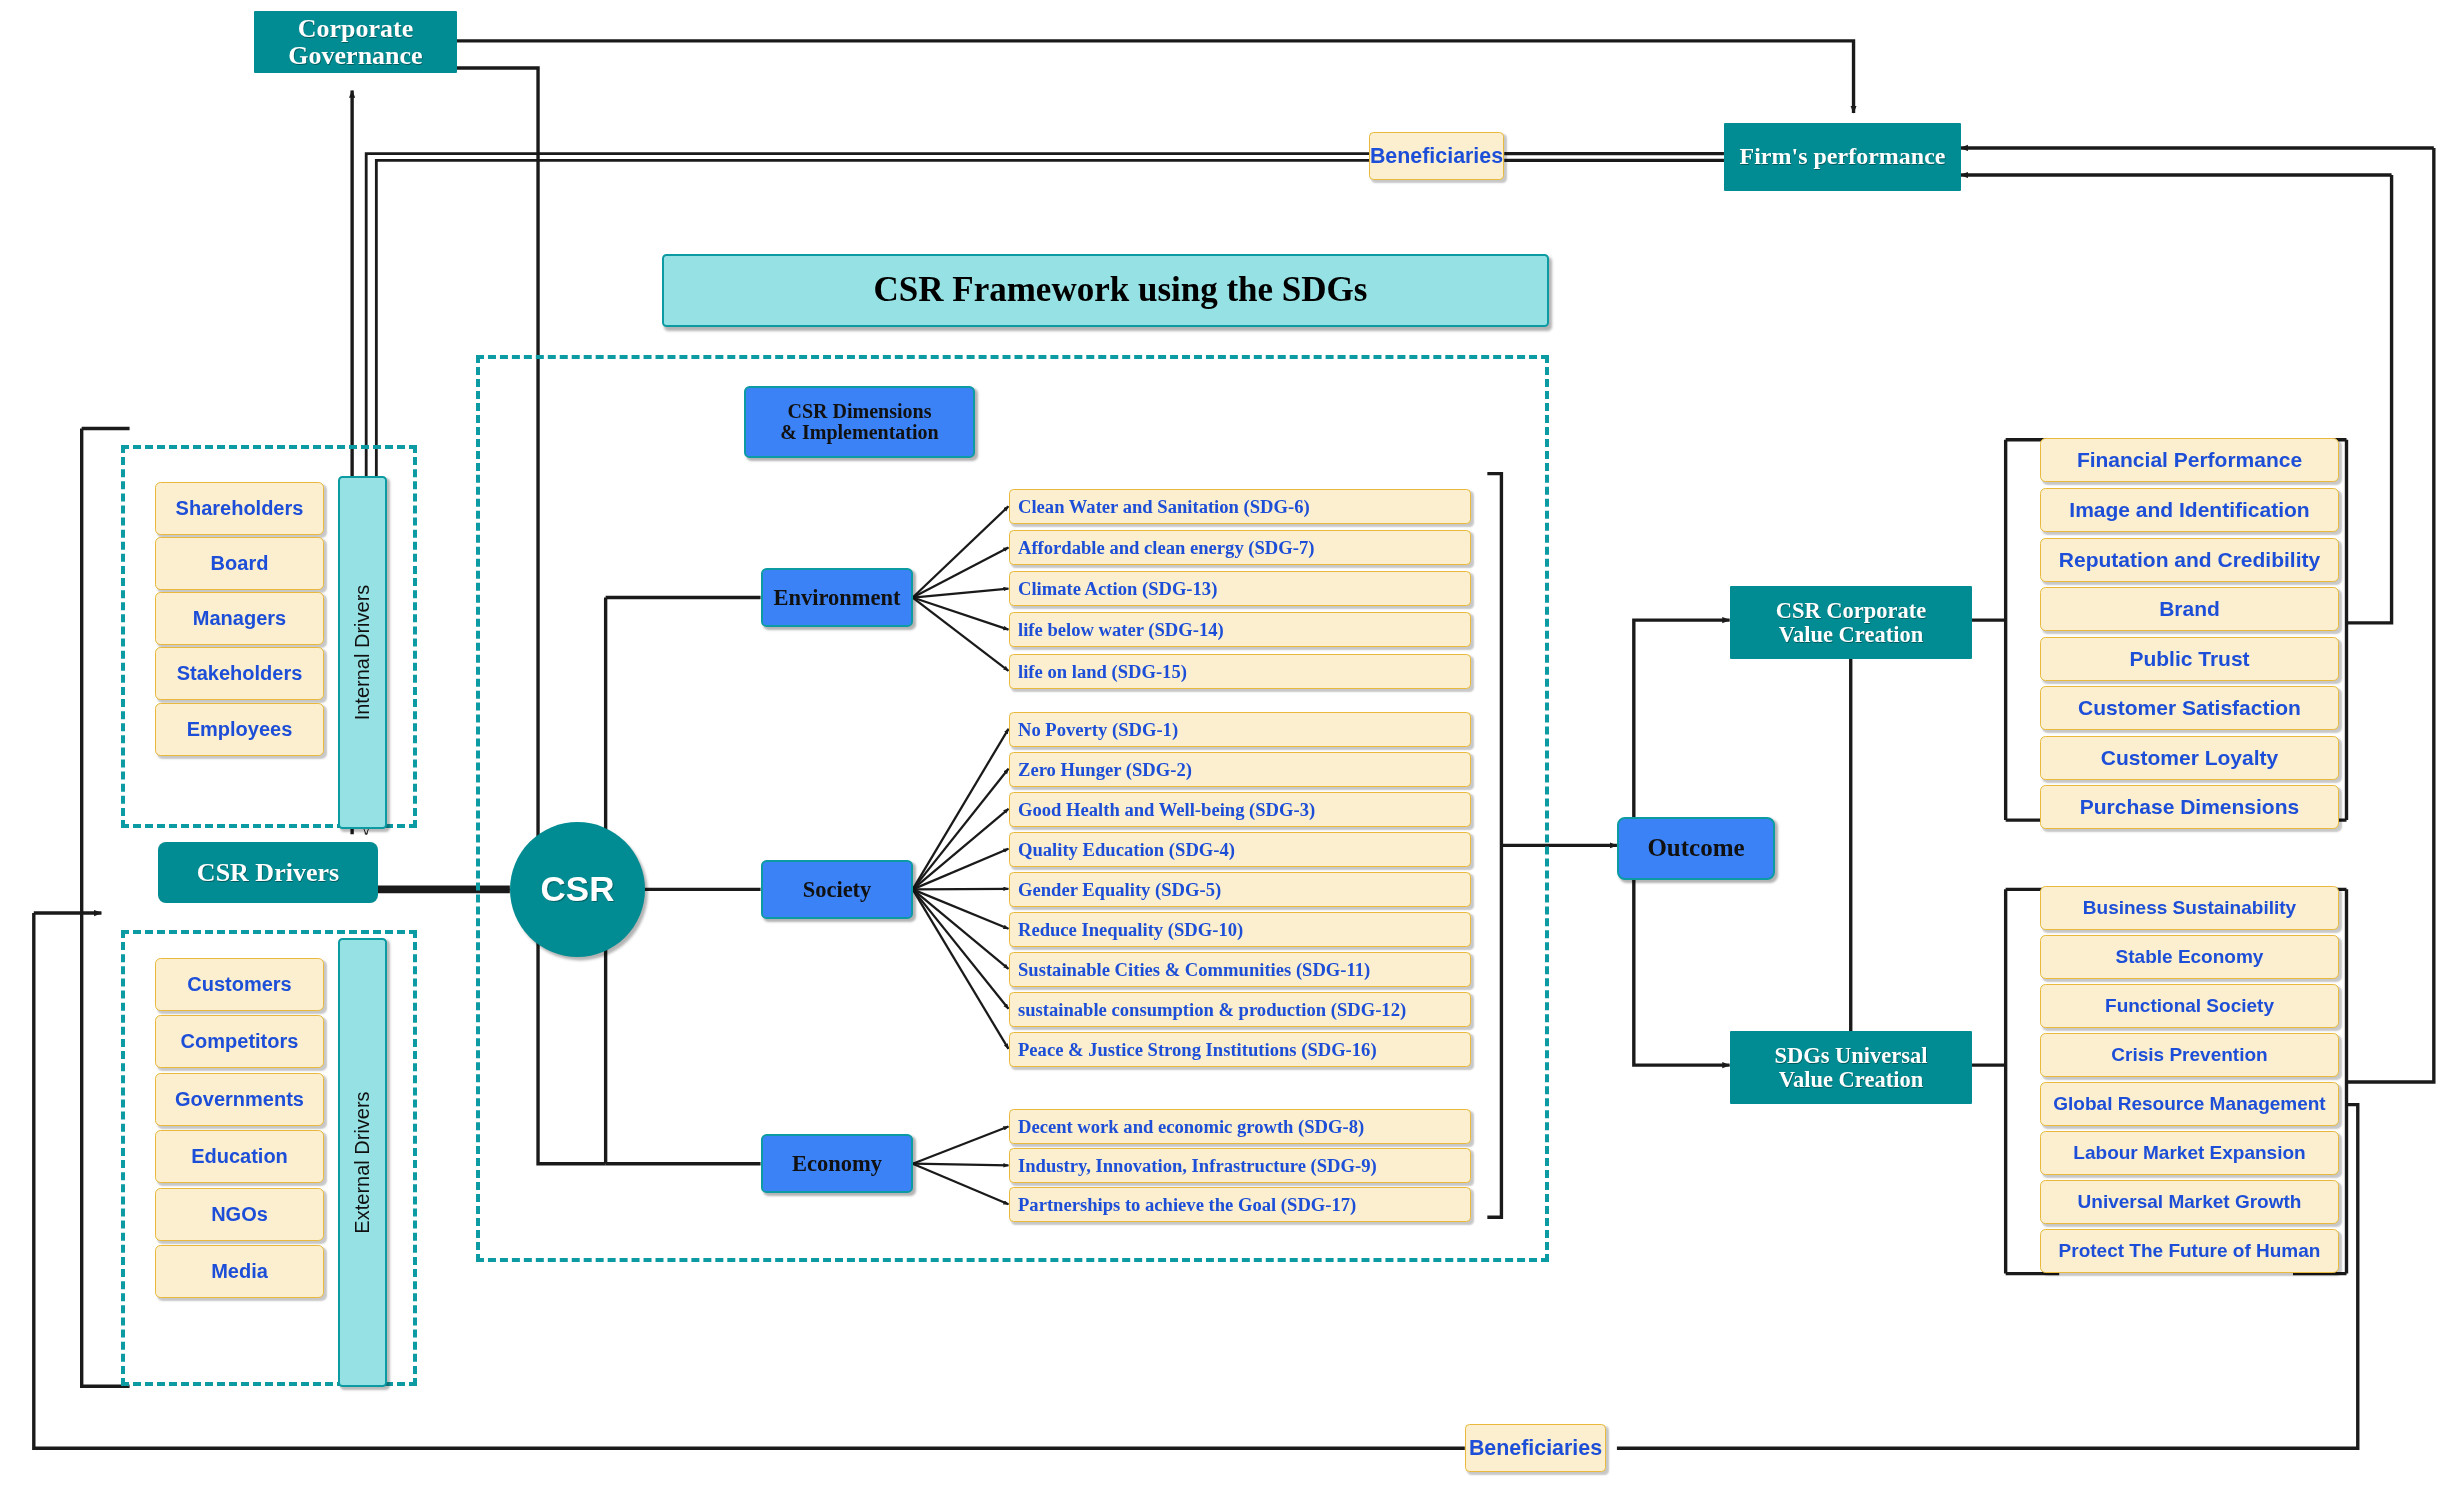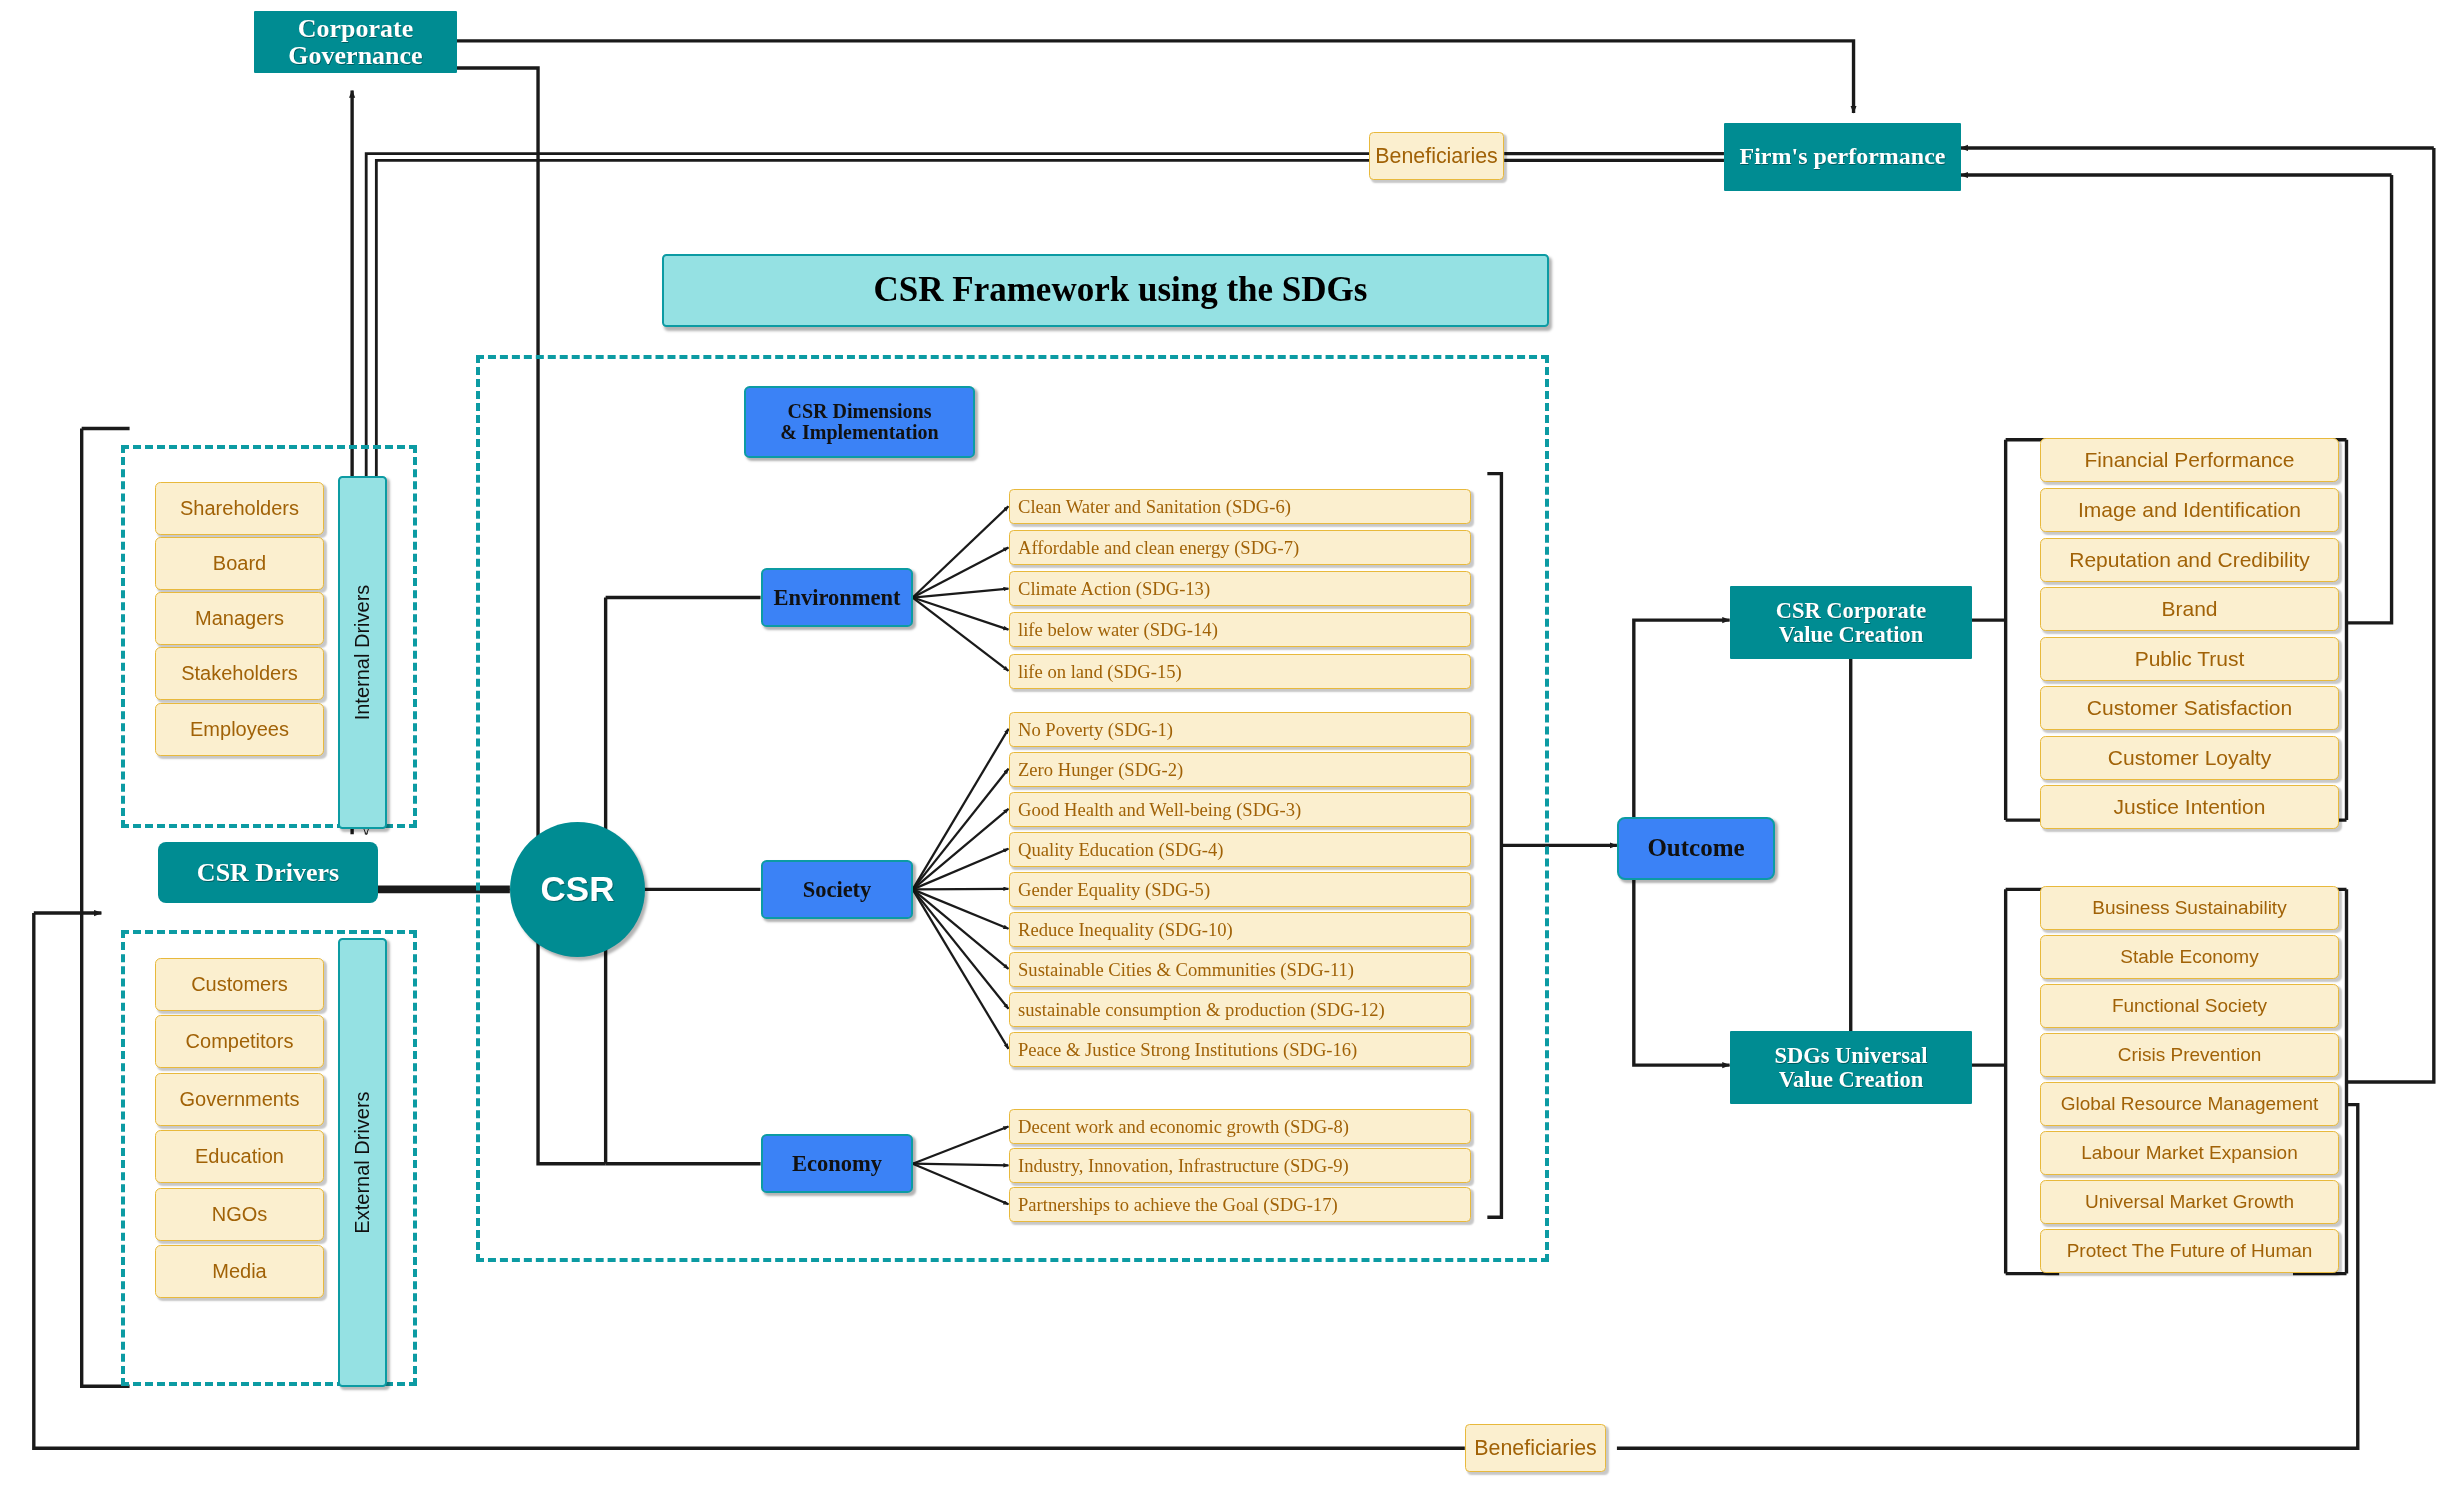--- a/index.html
+++ b/index.html
@@ -17,21 +17,21 @@
         text-shadow:0.6px 0.6px 0 rgba(0,0,0,.35);}
   .teal.sq{border-radius:1.1px;}
   .teal.rnd{border-radius:8px;}
 
   
   .cyan{background:#3b82f6;color:#111;font-weight:bold;
         border:2.8px solid #0C9BA3;border-radius:5.6px;
         box-shadow:2.3px 2.8px 2.3px rgba(0,0,0,.30);}
 
   
-  .cream{background:#FBEFCF;color:#a16207;font-weight:normal;
+  .cream{background:#FBEFCF;color:#1d4ed8;font-weight:bold;
          border:1.7px solid #E8B93C;border-radius:5.6px;
          box-shadow:2.3px 2.8px 1.7px rgba(0,0,0,.22);}
   .cream.sdg{border-radius:4.5px;border-width:1.7px;
              justify-content:flex-start;padding-left:8px;text-align:left;}
 
   
   .vbar{background:#95E1E3;border:2.8px solid #0C9BA3;border-radius:4.5px;
         box-shadow:2.3px 2.8px 2.3px rgba(0,0,0,.28);}
   .vbar span{display:block;transform:rotate(-90deg);white-space:nowrap;
              font-family:"Liberation Sans",sans-serif;font-weight:400;color:#111;}
@@ -341,21 +341,21 @@
       <div class="node cream" style="font-family: &quot;Liberation Sans&quot;, sans-serif; left: 2040px; top: 637px; width: 299px; height: 44px; font-size: 21px;">
         <span>Public Trust</span>
       </div>
       <div class="node cream" style="font-family: &quot;Liberation Sans&quot;, sans-serif; left: 2040px; top: 686px; width: 299px; height: 44px; font-size: 21px;">
         <span>Customer Satisfaction</span>
       </div>
       <div class="node cream" style="font-family: &quot;Liberation Sans&quot;, sans-serif; left: 2040px; top: 736px; width: 299px; height: 44px; font-size: 21px;">
         <span>Customer Loyalty</span>
       </div>
       <div class="node cream" style="font-family: &quot;Liberation Sans&quot;, sans-serif; left: 2040px; top: 785px; width: 299px; height: 44px; font-size: 21px;">
-        <span>Justice Intention</span>
+        <span>Purchase Dimensions</span>
       </div>
     </div>
   <div id="univ-list">
       <div class="node cream" style="font-family: &quot;Liberation Sans&quot;, sans-serif; left: 2040px; top: 886px; width: 299px; height: 44px; font-size: 19px;">
         <span>Business Sustainability</span>
       </div>
       <div class="node cream" style="font-family: &quot;Liberation Sans&quot;, sans-serif; left: 2040px; top: 935px; width: 299px; height: 44px; font-size: 19px;">
         <span>Stable Economy</span>
       </div>
       <div class="node cream" style="font-family: &quot;Liberation Sans&quot;, sans-serif; left: 2040px; top: 984px; width: 299px; height: 44px; font-size: 19px;">

